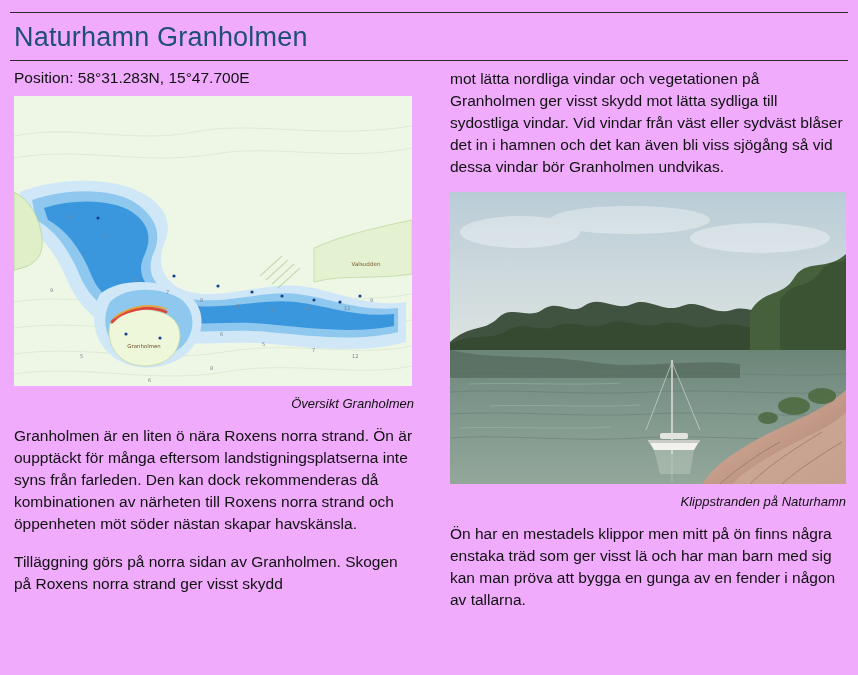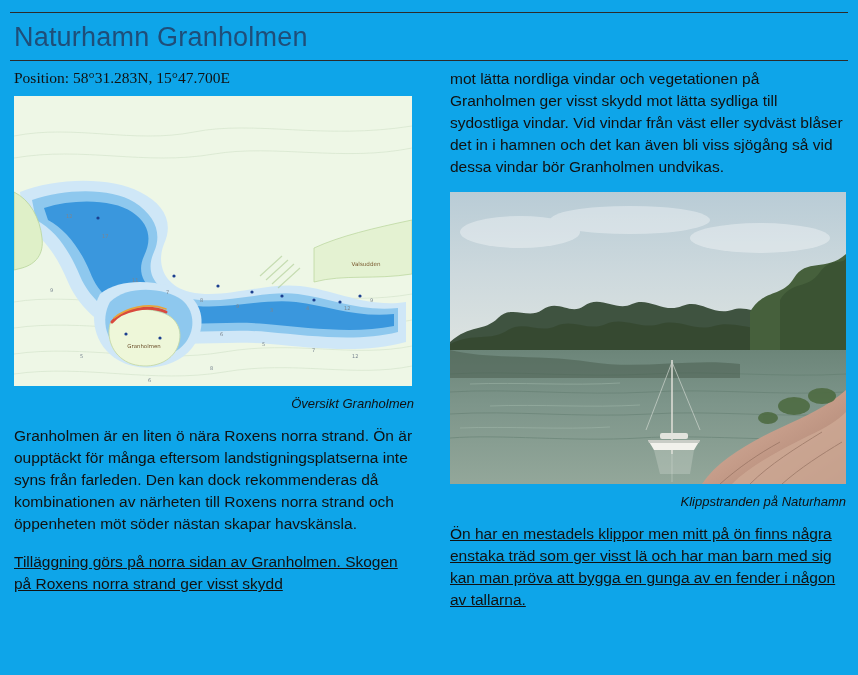--- a/index.html
+++ b/index.html
@@ -5,21 +5,21 @@
   * { box-sizing: border-box; }
   html, body {
     margin: 0; padding: 0;
     width: 858px; height: 675px;
     background: #ffffff;
     font-family: "Liberation Sans", sans-serif;
   }
   .page {
     position: relative;
     width: 858px; height: 675px;
-    background: #0ea5e9;
+    background: #f0abfc;
     overflow: hidden;
   }
   .top-rule {
     position: absolute;
     left: 10px; right: 10px; top: 12px;
     height: 1px;
     background: #2b2b2b;
   }
   .title {
     position: absolute;
@@ -46,21 +46,20 @@
     position: absolute;
     left: 450px; top: 68px;
     width: 396px;
   }
 
   .position-line {
     font-size: 15.5px;
     color: #111;
     margin: 0 0 8px 0;
     line-height: 1.3;
-    font-family: Liberation Serif, serif;
   }
 
   
   .map-fig {
     position: relative;
     width: 398px; height: 290px;
     overflow: hidden;
     background: #eef7ef;
   }
   .map-svg { display: block; width: 398px; height: 290px; }
@@ -72,21 +71,21 @@
     margin: 10px 0 14px 0;
     text-align: right;
   }
 
   .body-text {
     font-size: 15.5px;
     line-height: 1.42;
     color: #111;
     margin: 0 0 16px 0;
   }
-  .body-text:last-child { margin-bottom: 0; text-decoration: underline; }
+  .body-text:last-child { margin-bottom: 0; }
 
   
   .photo-fig {
     position: relative;
     width: 396px; height: 292px;
     overflow: hidden;
     background: #7e8f98;
   }
   .photo-svg { display: block; width: 396px; height: 292px; }
 

